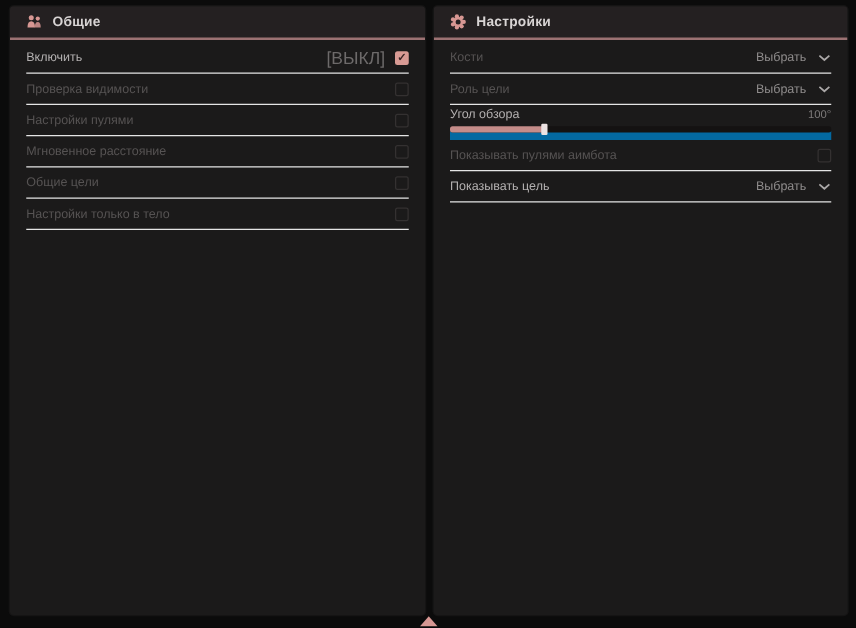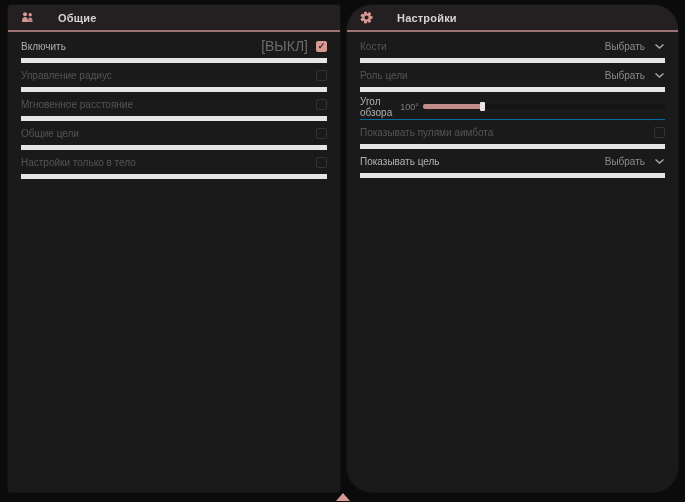--- a/index.html
+++ b/index.html
@@ -12,57 +12,57 @@
   }
   .stage{position:absolute;inset:0;width:685px;height:502px;background:#0b0b0b;}
   .panel{
     position:absolute;top:5px;height:487px;
     background:#1b1a1a;
     border-radius:3px;
     overflow:hidden;
     box-shadow:0 0 0 1px #151414;
   }
   .panel.left{left:8px;width:332px;}
-  .panel.right{left:347px;width:331px;border-radius:25px;}
+  .panel.right{left:347px;width:331px;}
   .panel-header{
     height:25px;
     background:#242021;
-    display:flex;align-items:center;gap:24px;
+    display:flex;align-items:center;gap:8px;
     padding:0 13px;
     border-bottom:2px solid #9c7273;
   }
   .panel-title{
     font-size:11px;font-weight:bold;color:#d8d4d4;letter-spacing:.2px;
   }
   .hicon{display:flex;align-items:center;}
   .panel-body{padding:2px 13px 0 13px;}
   .row{
     height:24px;
     display:flex;align-items:center;justify-content:space-between;
-    border-bottom:5px solid #e5e5e5;
+    border-bottom:1px solid #e5e5e5;
   }
   .row .label{font-size:10px;color:#b3b0b0;}
   .row.disabled .label{color:#565353;}
   .right-group{display:flex;align-items:center;gap:8px;}
   .value-tag{font-size:14px;color:#6d6a6a;}
   .checkbox{
     width:11px;height:11px;border-radius:2px;box-sizing:border-box;
     display:flex;align-items:center;justify-content:center;
   }
   .checkbox.unchecked{border:1px solid #3f3c3c;background:transparent;}
   .row.disabled .checkbox.unchecked{border-color:#343131;}
   .checkbox.checked{background:#d89a94;color:#3a2424;font-size:9px;font-weight:bold;line-height:1;}
   .dropdown{display:flex;align-items:center;gap:9px;cursor:pointer;}
   .dropdown .dd-value{font-size:10px;color:#8e8b8b;padding-left:36px;}
   .chevron{display:flex;align-items:center;}
   .slider-row{
     height:28px;
-    border-bottom:1px solid #0369a1;
-    display:flex;flex-direction:row;justify-content:center;gap:4px;
-    padding-top:2px;box-sizing:border-box;align-items:center;
+    border-bottom:7px solid #0369a1;
+    display:flex;flex-direction:column;justify-content:center;gap:4px;
+    padding-top:2px;box-sizing:border-box;
   }
   .slider-top{display:flex;align-items:center;justify-content:space-between;}
   .slider-top .label{font-size:10px;color:#b3b0b0;}
   .slider-top .slider-value{font-size:9px;color:#7d7a7a;}
   .slider-track{
     position:relative;height:5px;width:100%;
     background:#141212;border-radius:2px;
   }
   .slider-fill{
     position:relative;height:5px;border-radius:2px;
@@ -103,23 +103,27 @@
     <div class="panel-body">
 
       <div class="row">
         <span class="label">Включить</span>
         <span class="right-group">
           <span class="value-tag">[ВЫКЛ]</span>
           <span class="checkbox checked">✓</span>
         </span>
       </div>
 
-
-      <div class="row disabled">
-        <span class="label">Управление радиус</span>
+      <div class="row disabled">
+        <span class="label">Проверка видимости</span>
+        <span class="checkbox unchecked"></span>
+      </div>
+
+      <div class="row disabled">
+        <span class="label">Настройки пулями</span>
         <span class="checkbox unchecked"></span>
       </div>
 
       <div class="row disabled">
         <span class="label">Мгновенное расстояние</span>
         <span class="checkbox unchecked"></span>
       </div>
 
       <div class="row disabled">
         <span class="label">Общие цели</span>

